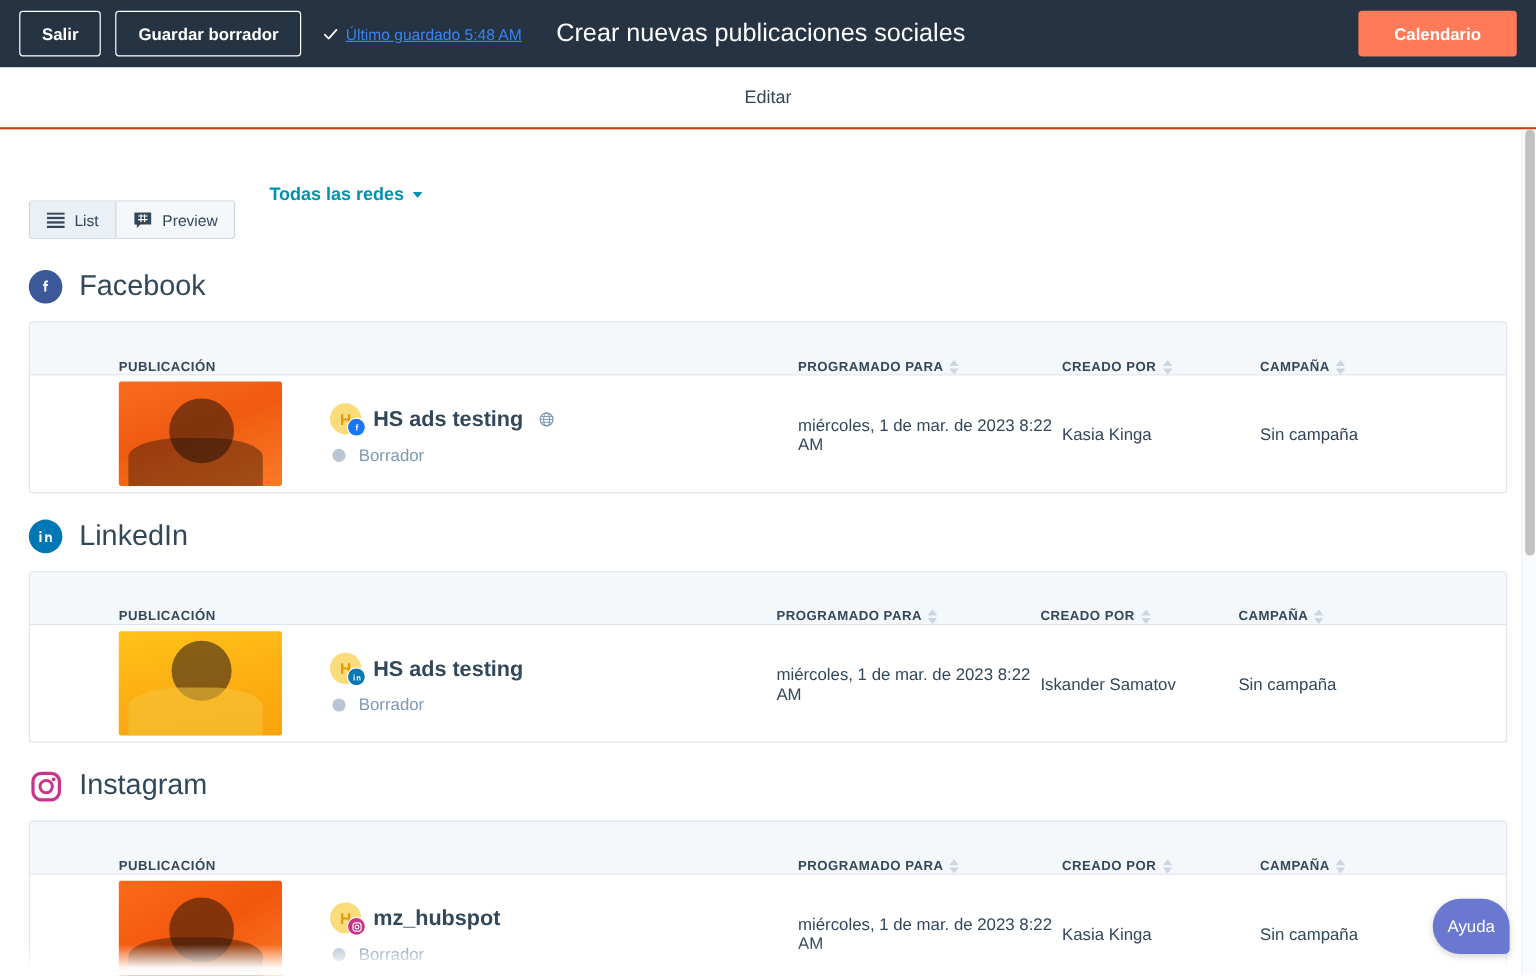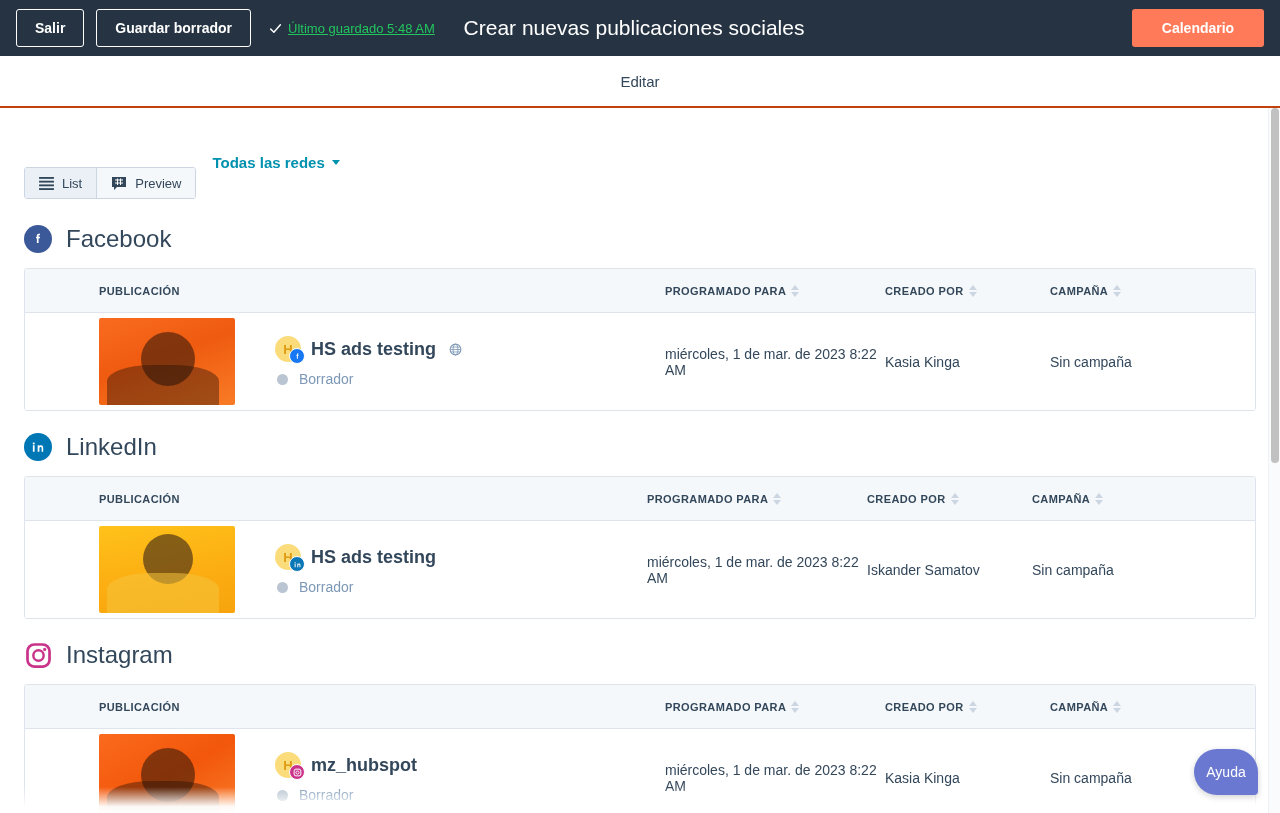--- a/index.html
+++ b/index.html
@@ -30,21 +30,21 @@
     font-family: "Liberation Sans", sans-serif;
     padding: 0 18px;
     cursor: pointer;
     white-space: nowrap;
   }
   .btn-outline + .btn-outline { margin-left: 12px; }
   .saved-wrap {
     display: flex;
     align-items: center;
     margin-left: 18px;
-    color: #22c55e;
+    color: #3b82f6;
     font-size: 13px;
     cursor: pointer;
   }
   .check-icon {
     width: 13px; height: 13px;
     margin-right: 6px;
     display: inline-block;
     flex: 0 0 auto;
   }
   .saved-text { text-decoration: underline; white-space: nowrap; }
@@ -136,21 +136,21 @@
     background: #eaf0f6;
     border: none;
     cursor: pointer;
     font-family: "Liberation Sans", sans-serif;
     height: 100%;
   }
   .seg-btn.inactive { background: #f5f8fa; }
   .seg-btn + .seg-btn { border-left: 1px solid #cbd6e2; }
   .seg-icon { display: flex; align-items: center; }
   .dropdown-link {
-    margin-left: 16px;
+    margin-left: 28px;
     font-size: 15px;
     font-weight: bold;
     color: #0091ae;
     cursor: pointer;
     display: flex;
     align-items: center;
     gap: 7px;
   }
   .caret-down {
     width: 0; height: 0;
@@ -189,21 +189,21 @@
     border: 1px solid #dfe3eb;
     border-radius: 3px;
     background: #ffffff;
     overflow: hidden;
   }
   .thead {
     background: #f5f8fa;
     border-bottom: 1px solid #dfe3eb;
     height: 44px;
     display: flex;
-    align-items: center;
+    align-items: flex-end;
   }
   .th {
     font-size: 11px;
     letter-spacing: 0.4px;
     color: #33475b;
     font-weight: bold;
     display: flex;
     align-items: center;
     gap: 5px;
   }

